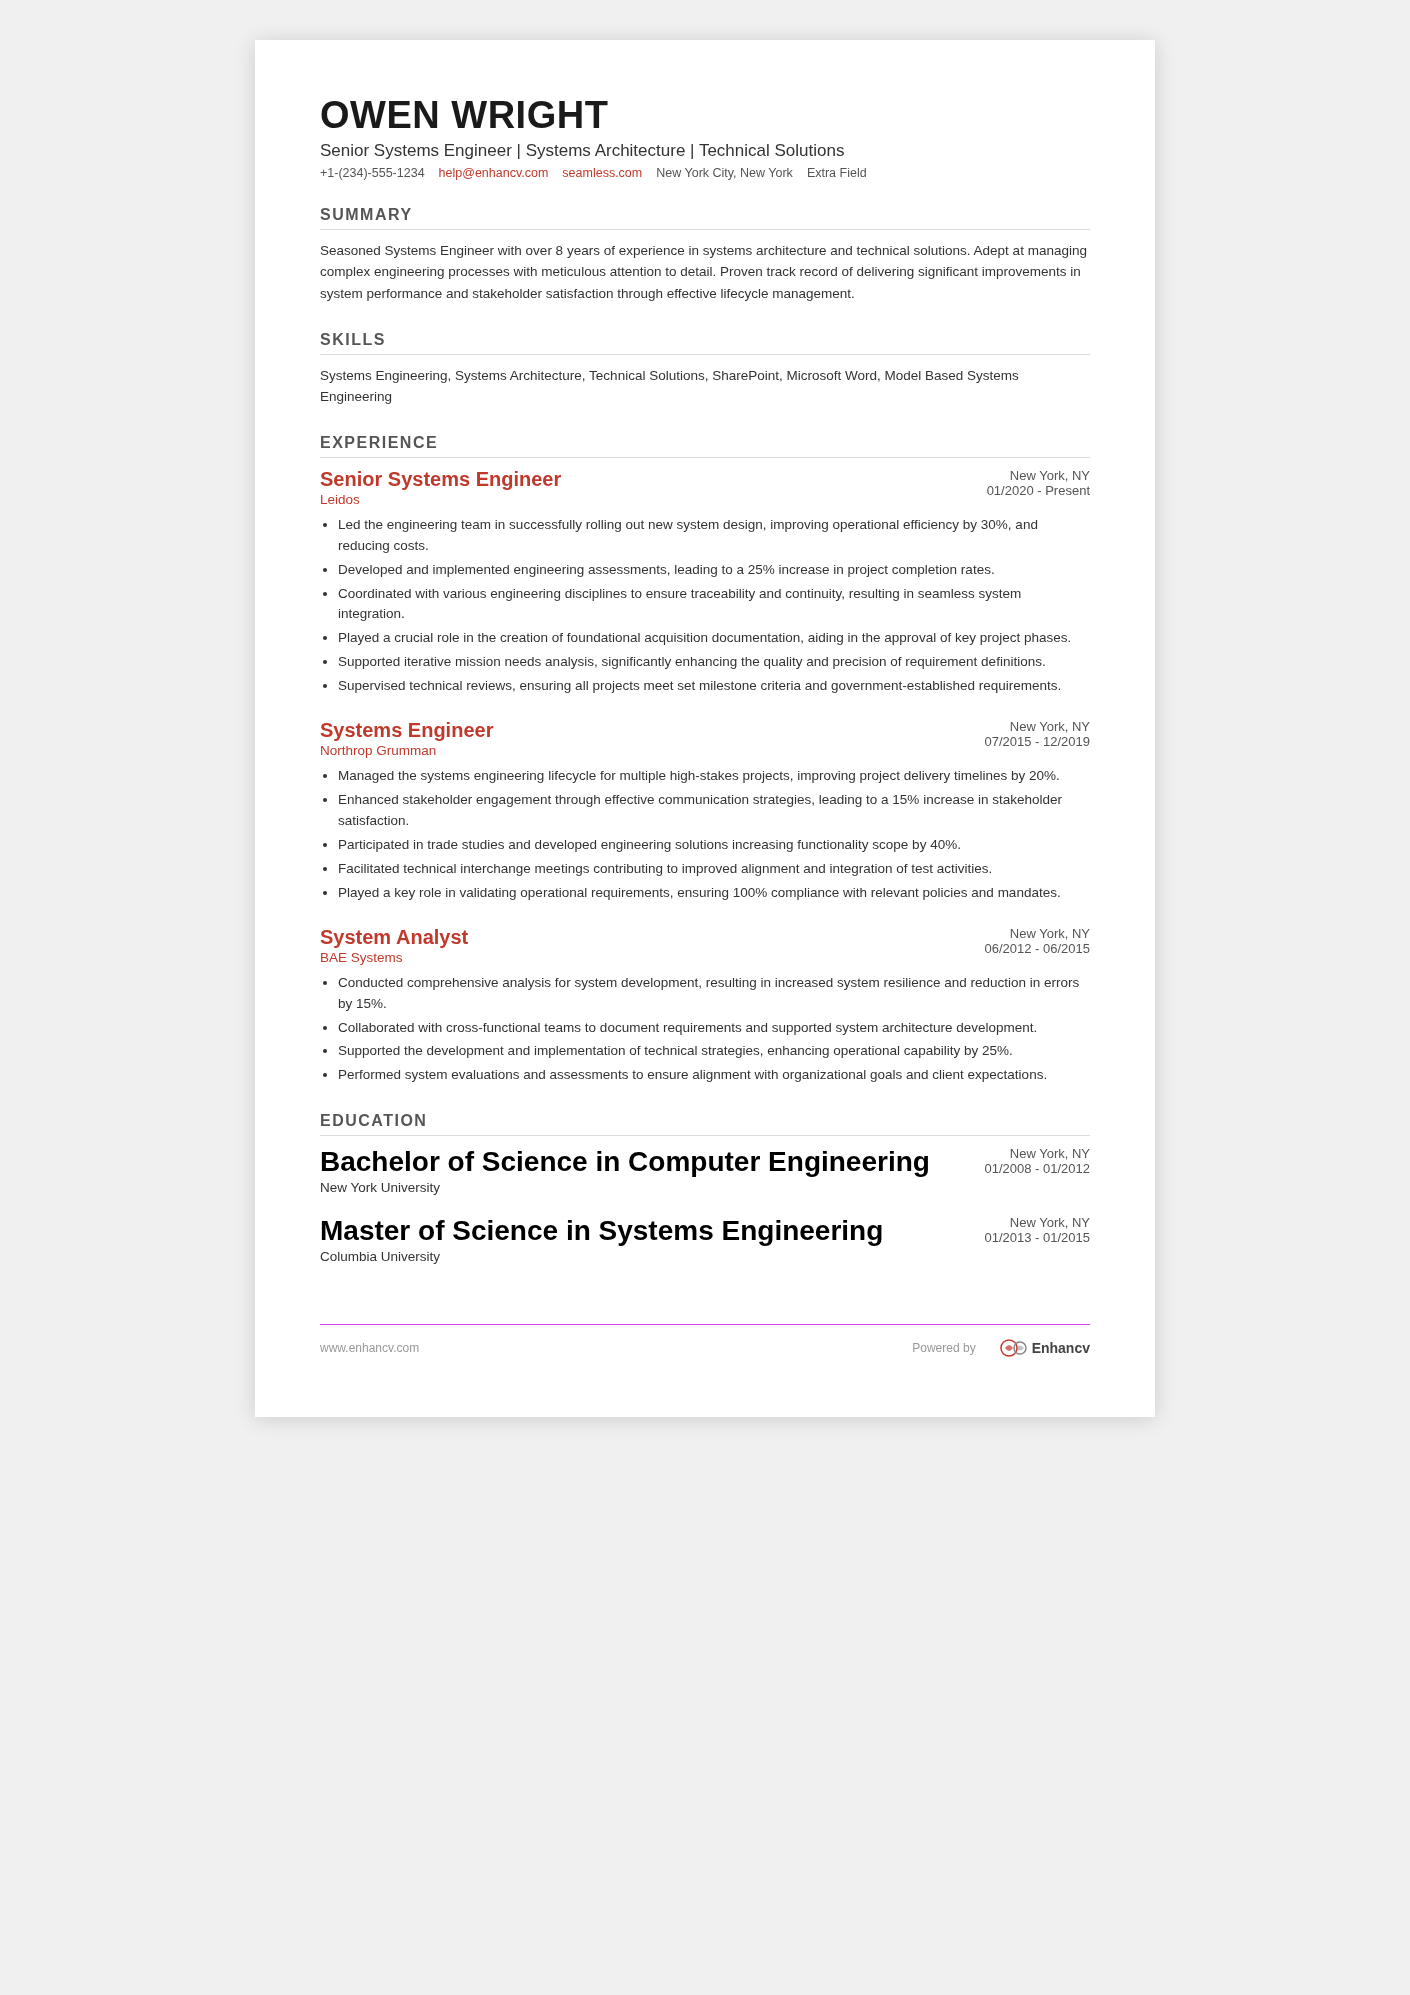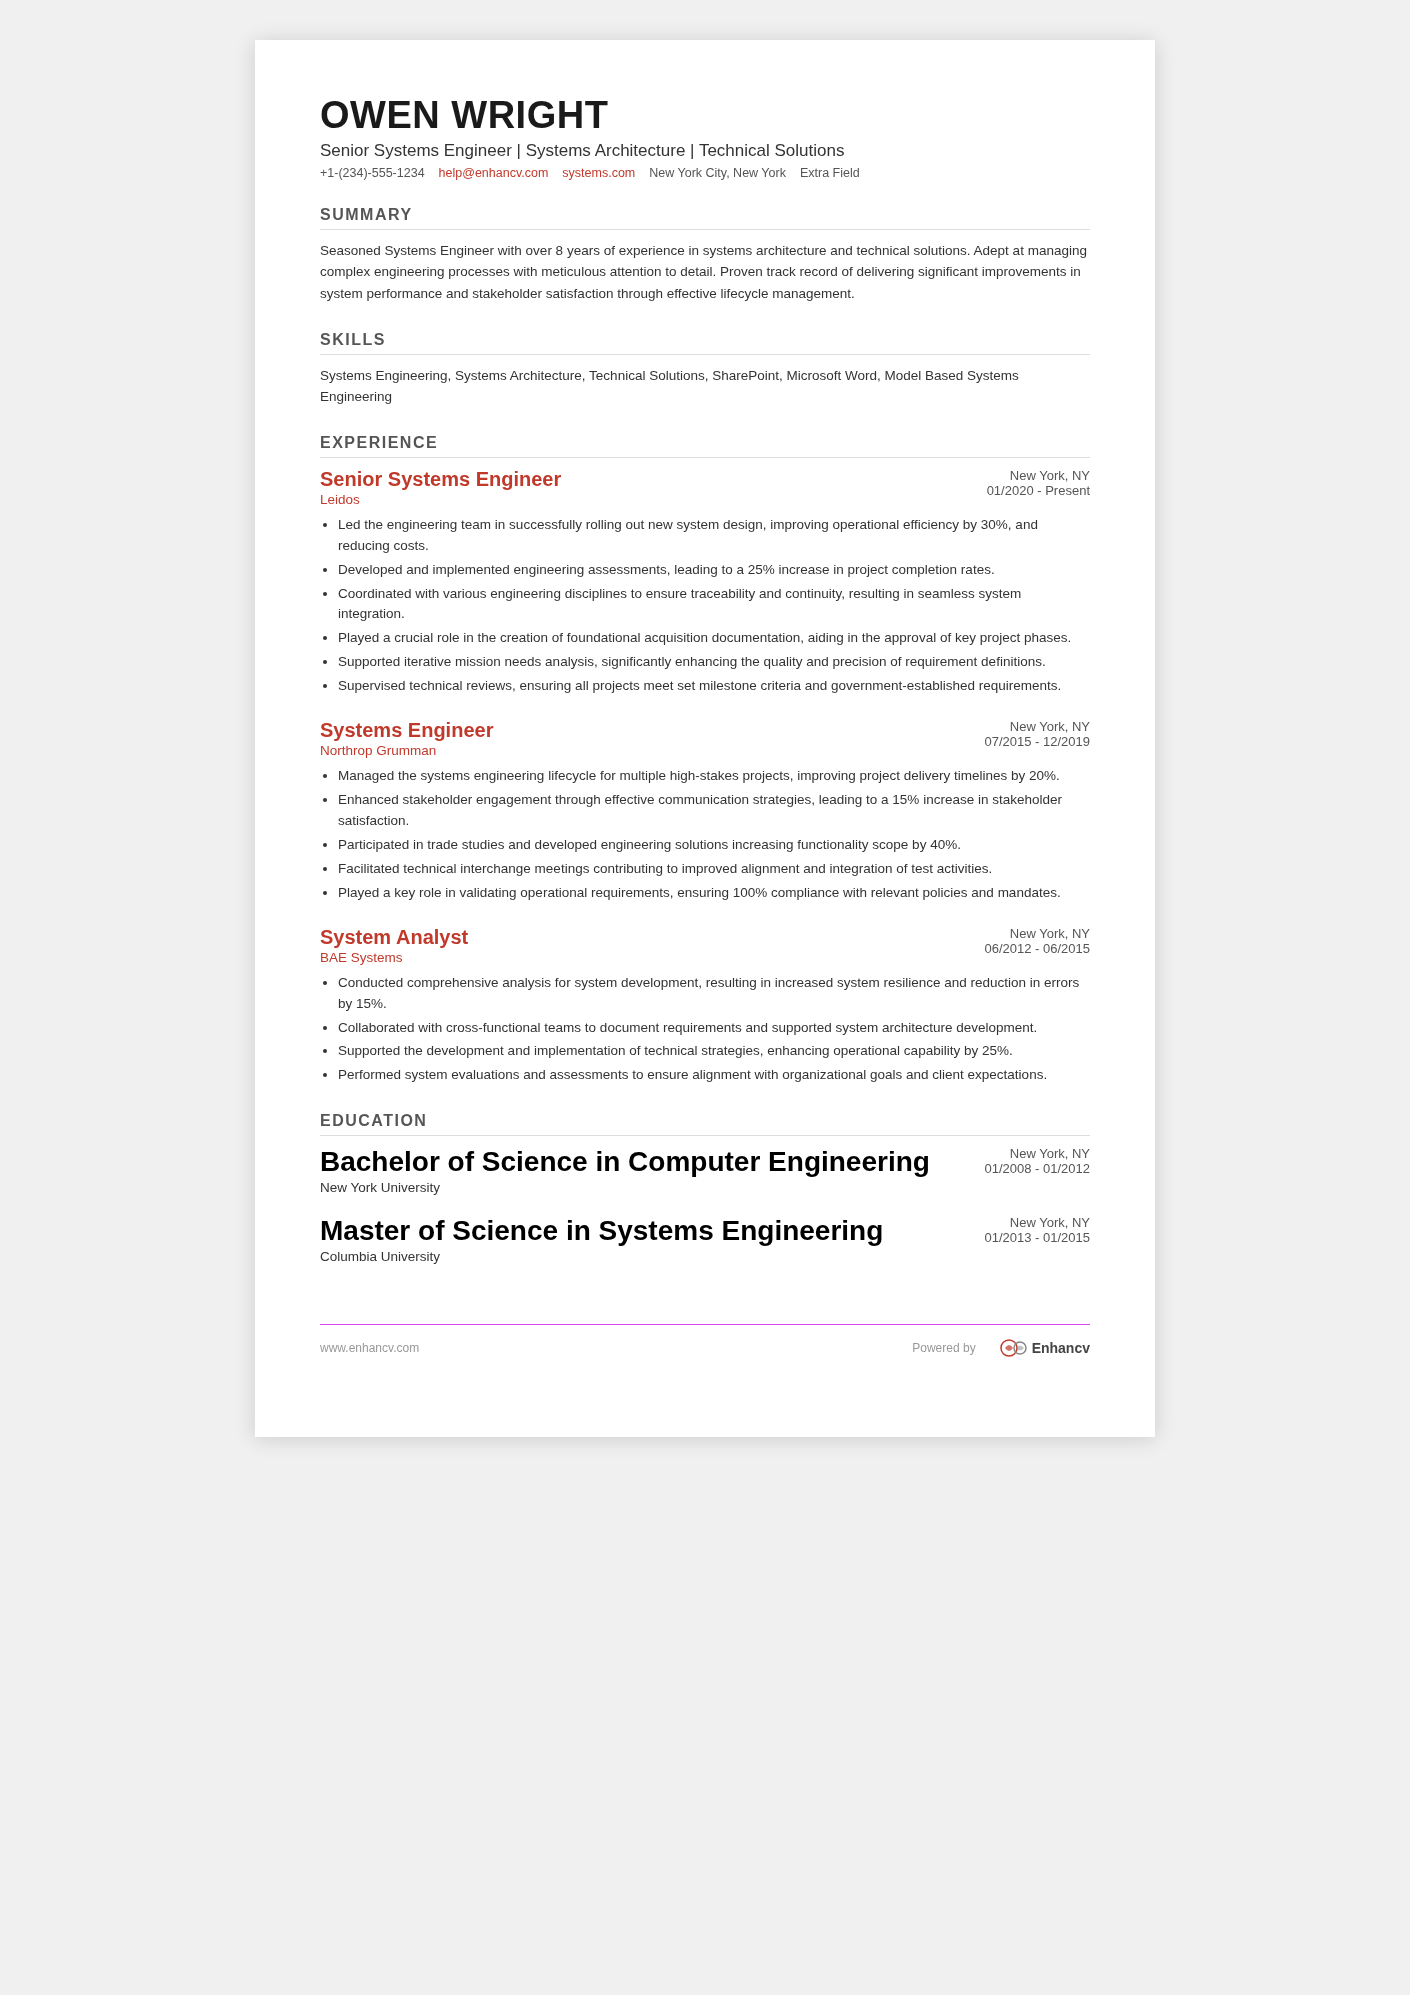--- a/index.html
+++ b/index.html
@@ -7,21 +7,21 @@
       font-family: 'Arial', sans-serif;
       background: #f0f0f0;
       display: flex;
       justify-content: center;
       padding: 40px 20px;
     }
     .page {
       background: #ffffff;
       width: 900px;
       min-height: 1270px;
-      padding: 55px 65px 80px 65px;
+      padding: 55px 65px 60px 65px;
       position: relative;
       box-shadow: 0 2px 20px rgba(0,0,0,0.15);
     }
     .header-name {
       font-size: 38px;
       font-weight: 900;
       color: #1a1a1a;
       letter-spacing: 0.5px;
       line-height: 1.1;
     }
@@ -163,21 +163,21 @@
 <body>
 
 <div class="page">
 
   <div>
     <div class="header-name">OWEN WRIGHT</div>
     <div class="header-title">Senior Systems Engineer | Systems Architecture | Technical Solutions</div>
     <div class="header-contact">
       <span>+1-(234)-555-1234</span>
       <a class="contact-link">help@enhancv.com</a>
-      <a class="contact-link">systems.com</a>
+      <a class="contact-link">seamless.com</a>
       <span>New York City, New York</span>
       <span>Extra Field</span>
     </div>
   </div>
 
   <div class="section">
     <div class="section-title">SUMMARY</div>
     <div class="section-text">Seasoned Systems Engineer with over 8 years of experience in systems architecture and technical solutions. Adept at managing complex engineering processes with meticulous attention to detail. Proven track record of delivering significant improvements in system performance and stakeholder satisfaction through effective lifecycle management.</div>
   </div>
 

